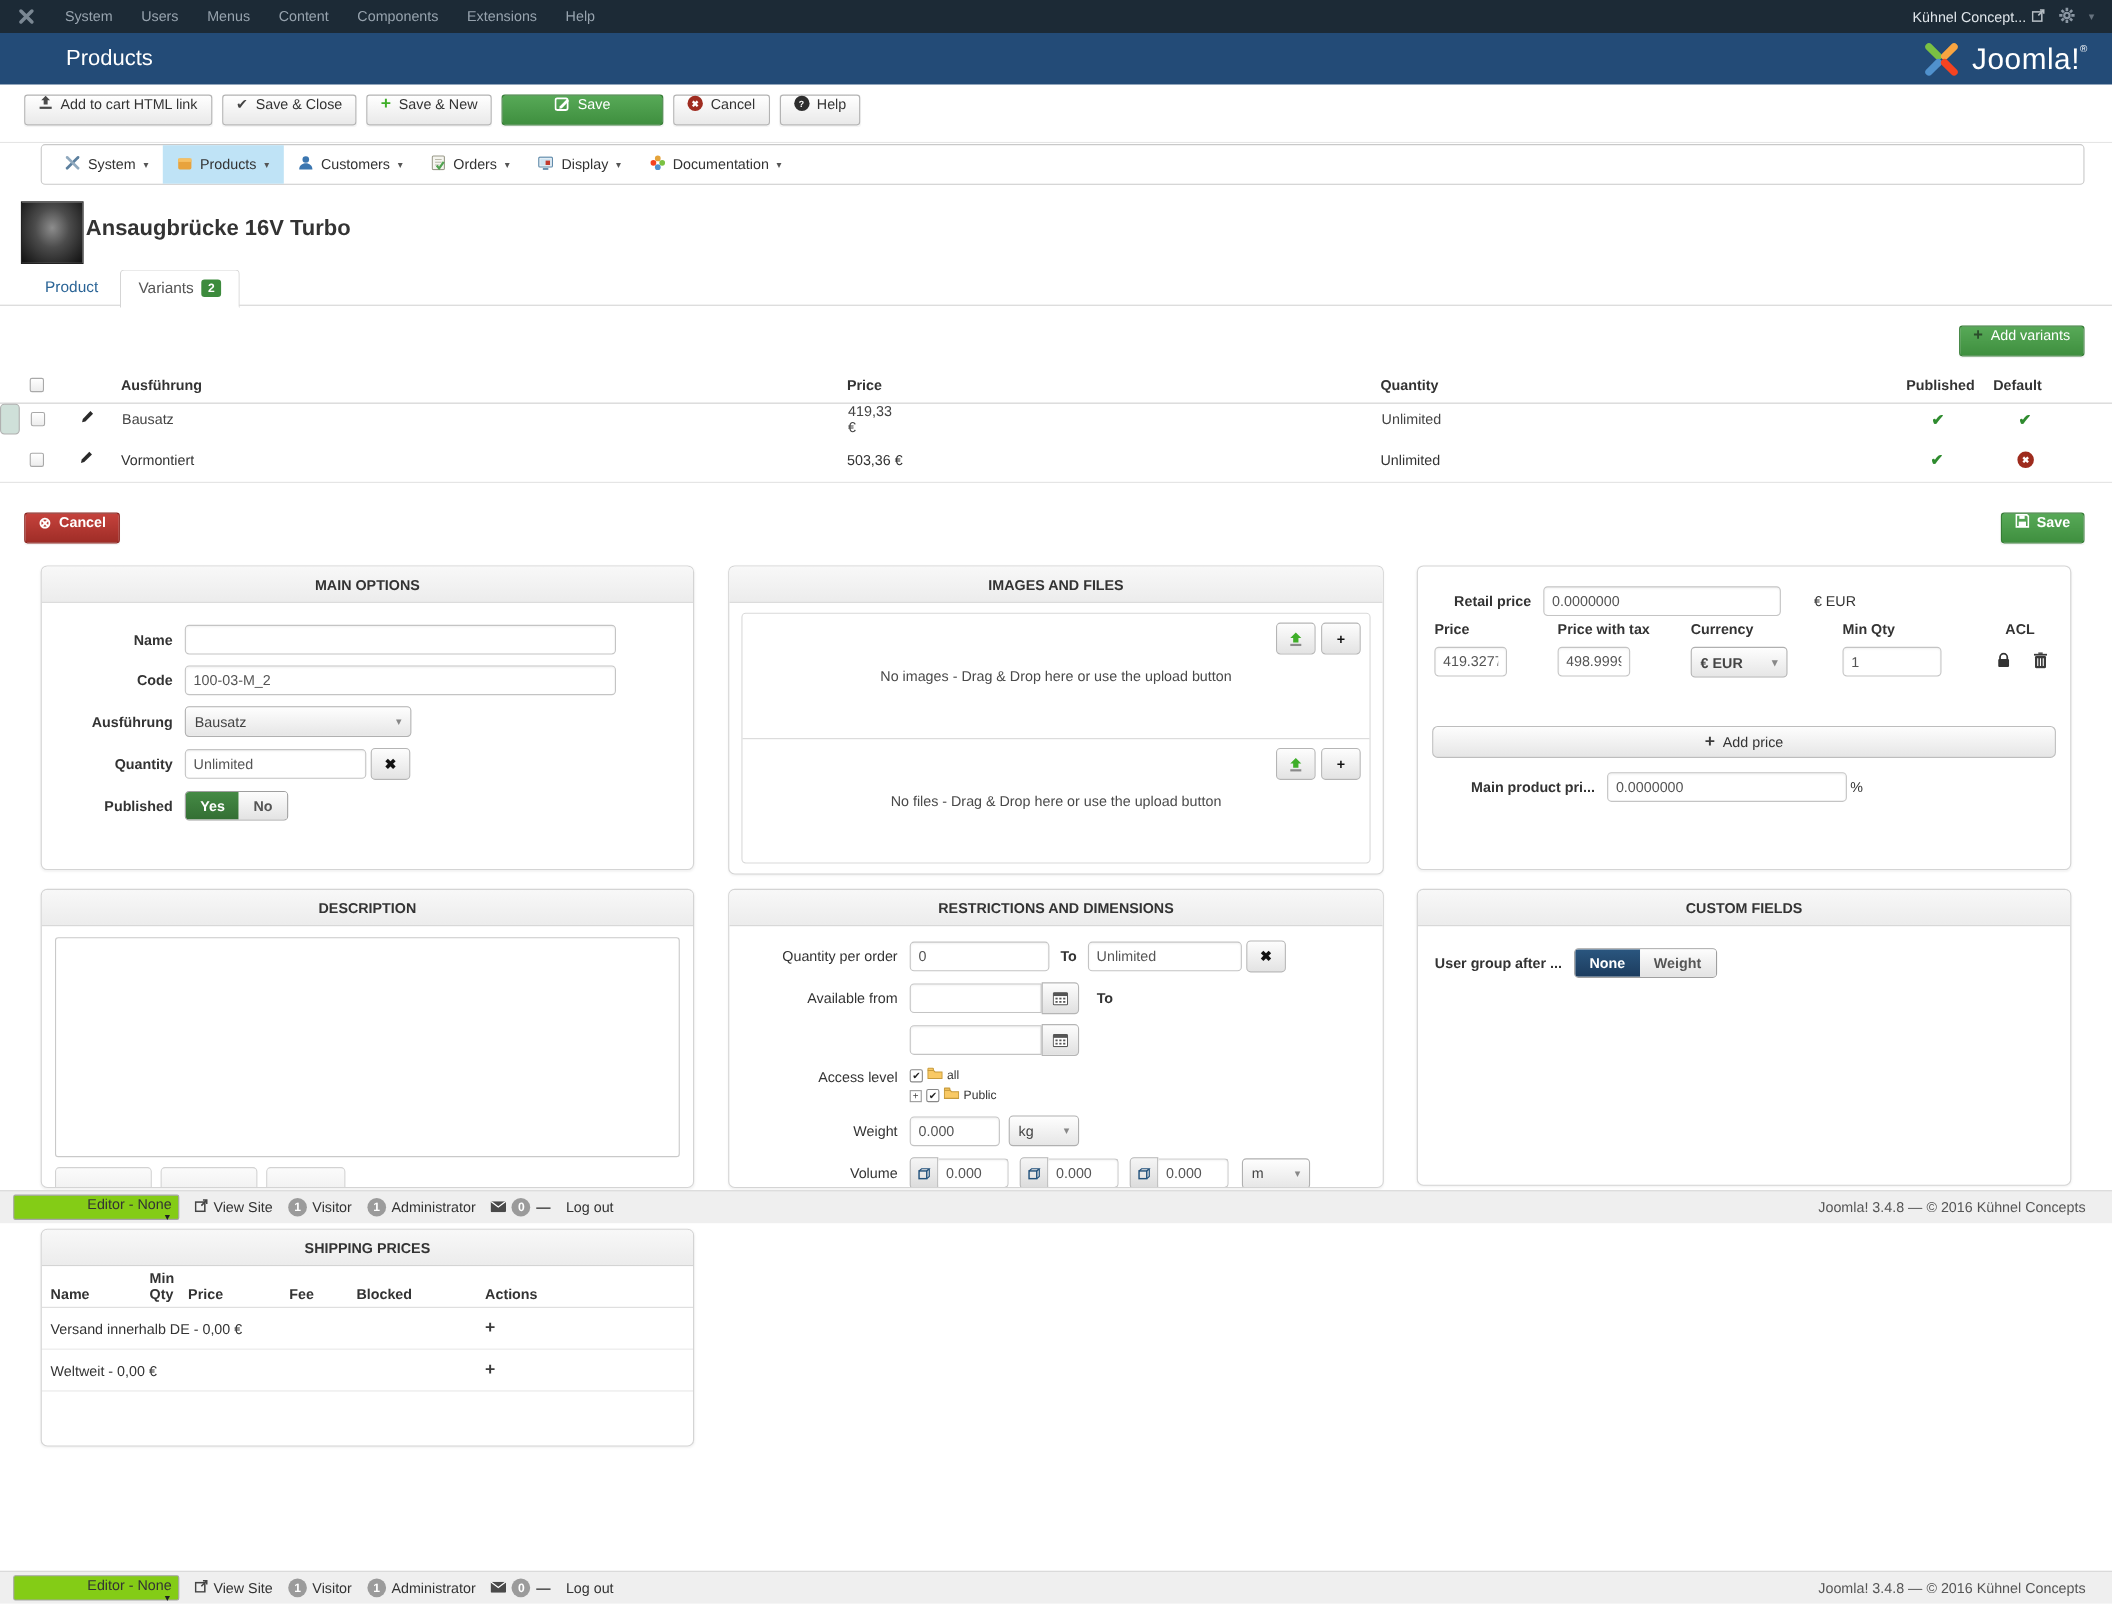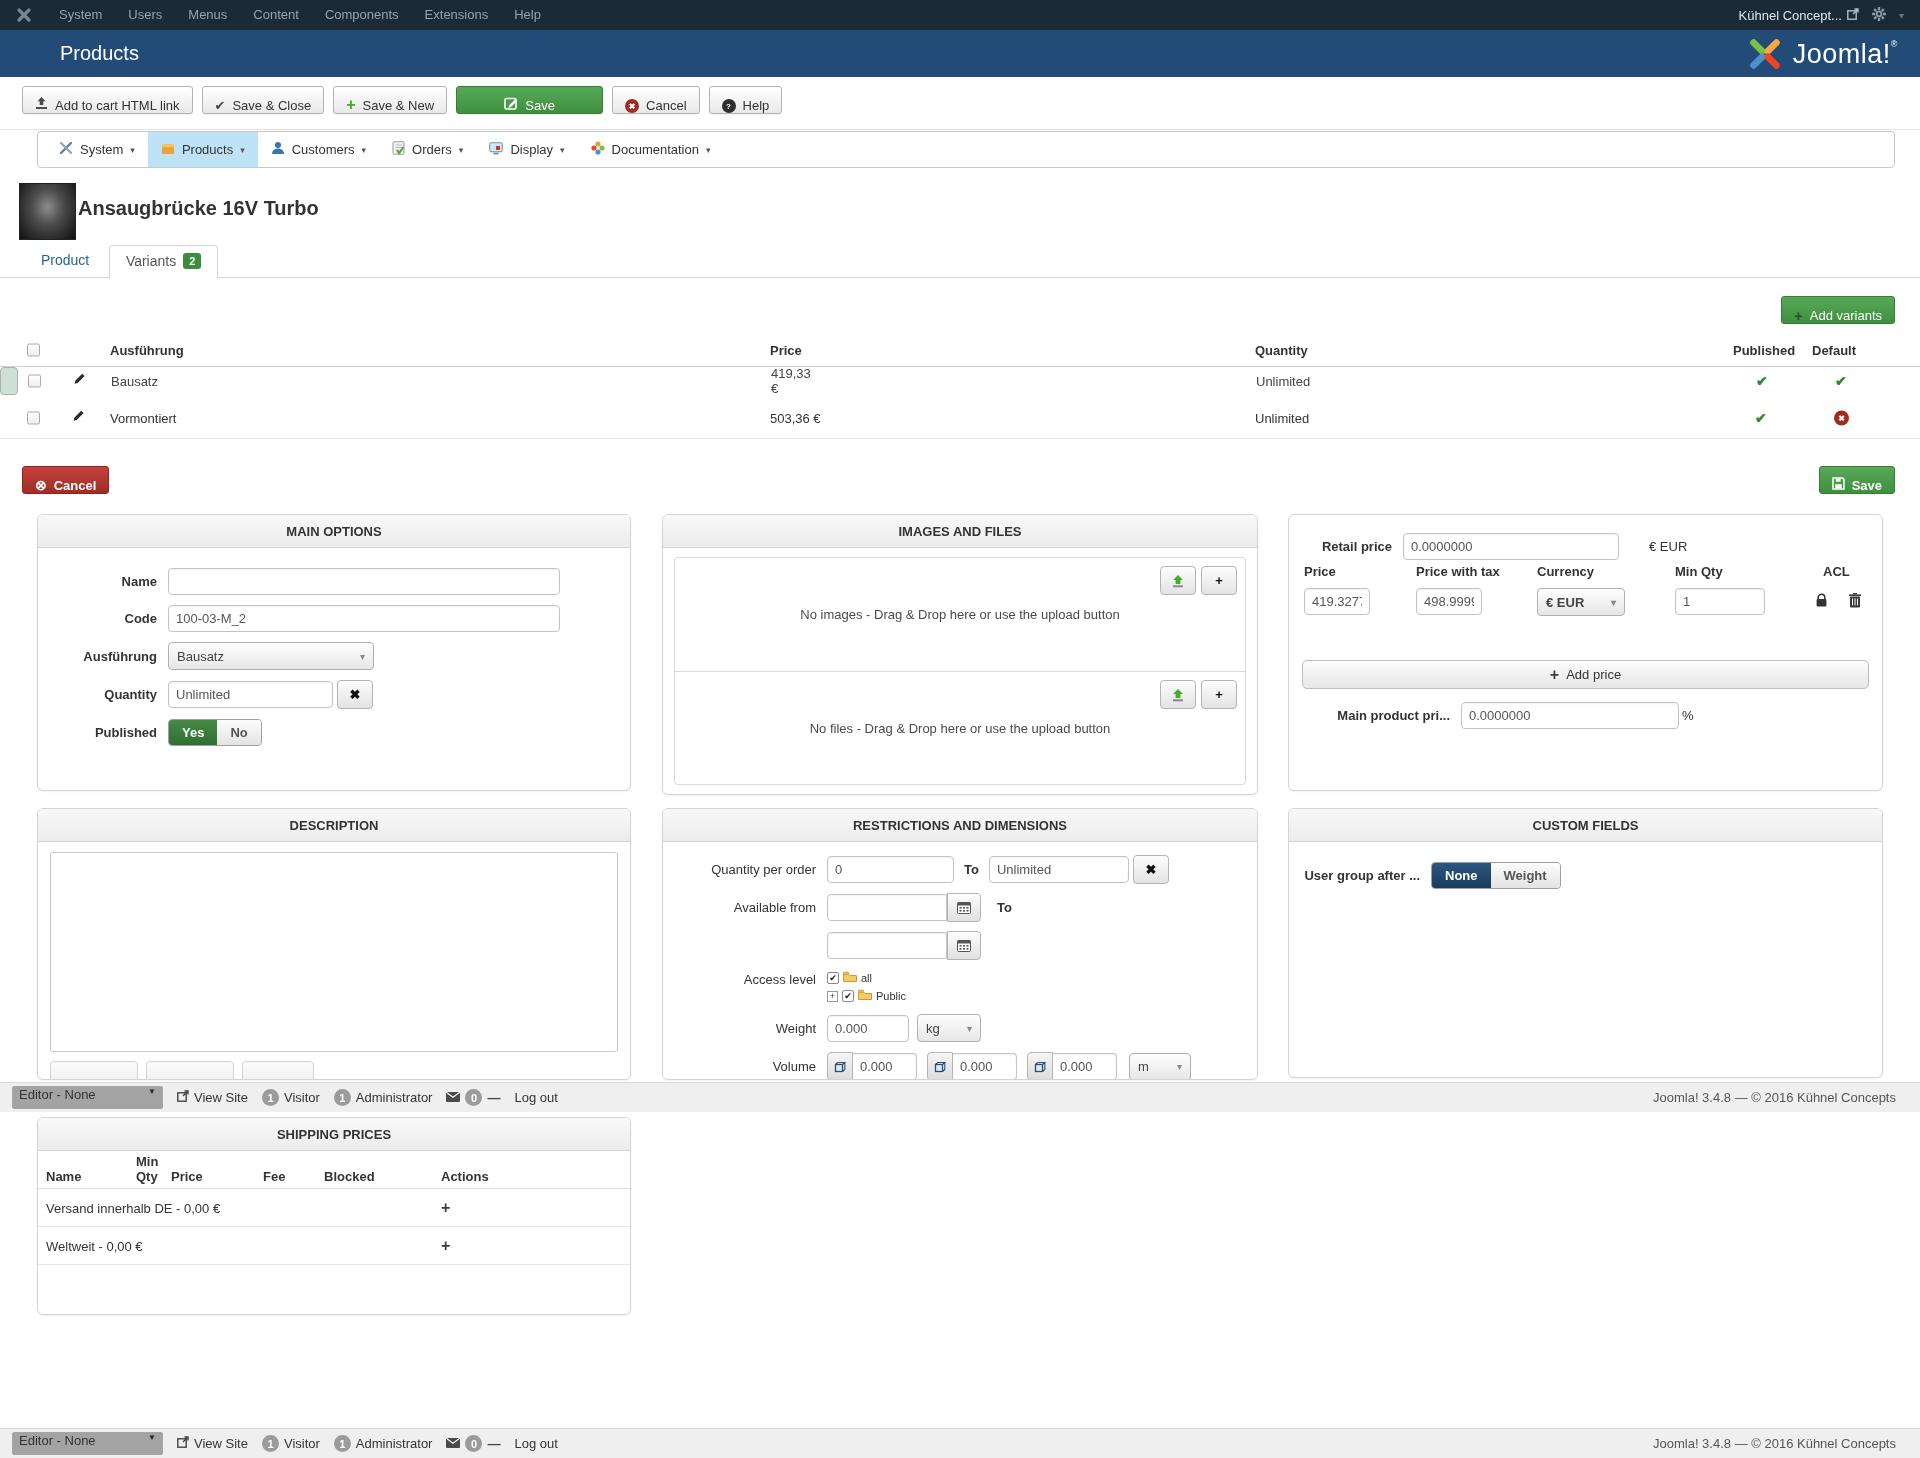--- a/index.html
+++ b/index.html
@@ -21,21 +21,21 @@
   
   .bluebar { position:absolute; top:30px; left:0; right:0; height:47px; background:#234b77; }
   .bluebar .ptitle { position:absolute; left:60px; top:12px; font-size:20px; color:#fff; }
   .jbrand { position:absolute; right:22px; top:4px; display:flex; align-items:center; gap:8px; color:#fff; }
   .jbrand .jtext { font-size:27px; letter-spacing:.5px; }
   .jbrand sup { font-size:9px; vertical-align:top; }
 
   
   .toolbar { position:absolute; top:77px; left:0; right:0; height:53px; background:#fff;
     border-bottom:1px solid #e5e5e5; padding:9px 0 0 22px; display:flex; gap:9px; }
-  .btn { display:inline-flex; align-items:flex-end; gap:7px; height:28px; padding:0 12px;
+  .btn { display:inline-flex; align-items:flex-start; gap:7px; height:28px; padding:0 12px;
     background:linear-gradient(#ffffff,#e9e9e9); border:1px solid #b3b3b3; border-radius:3px;
     color:#333; font-size:13px; cursor:pointer; box-shadow:0 1px 1px rgba(0,0,0,.05); }
   .btn-green { background:linear-gradient(#57a957,#3f8f3f); border-color:#367d36; color:#fff; }
   .btn-save-main { width:147px; justify-content:center; }
   .icn-circle { display:inline-flex; width:14px; height:14px; border-radius:50%; align-items:center;
     justify-content:center; font-size:8px; font-weight:bold; color:#fff; }
   .c-red { background:#9f2c20; }
   .c-dark { background:#2e2e2e; }
   .glyph-check { color:#444; font-size:13px; }
   .glyph-plus-green { color:#3fae29; font-weight:bold; font-size:16px; line-height:1; }
@@ -138,22 +138,22 @@
   .ship-head { position:relative; height:38px; border-bottom:1px solid #dcdcdc; font-weight:bold; }
   .ship-head span { position:absolute; }
   .ship-row { position:relative; height:38px; border-bottom:1px solid #e8e8e8; }
   .ship-row .nm { position:absolute; left:8px; top:50%; transform:translateY(-50%); }
   .ship-row .act { position:absolute; left:403px; top:50%; transform:translateY(-50%); font-weight:bold;
     font-size:16px; color:#3c3c3c; cursor:pointer; }
 
   
   .statusbar { position:absolute; left:0; right:0; height:30px; background:#efefef; border-top:1px solid #d8d8d8;
     display:flex; align-items:center; color:#333; z-index:20; }
-  .ed-select { width:151px; height:23px; margin-left:12px; background:#a3a3a3; border:1px solid #a5a5a5;
-    border-radius:2px; display:flex; align-items:flex-start; justify-content:space-between; padding:0 6px; cursor:pointer; }
+  .ed-select { width:151px; height:23px; margin-left:12px; background:#84cc16; border:1px solid #a5a5a5;
+    border-radius:2px; display:flex; align-items:flex-end; justify-content:space-between; padding:0 6px; cursor:pointer;flex-direction:column; }
   .ed-select .sc { font-size:8px; color:#222; }
   .sb-item { display:flex; align-items:center; gap:5px; margin-left:14px; }
   .badge { display:inline-flex; width:17px; height:17px; border-radius:50%; background:#9b9b9b; color:#fff;
     font-size:11px; font-weight:bold; align-items:center; justify-content:center; }
   .sb-right { margin-left:auto; margin-right:24px; color:#555; }
   .dash { color:#444; font-weight:bold; }
 </style>
 </head>
 <body>
 

